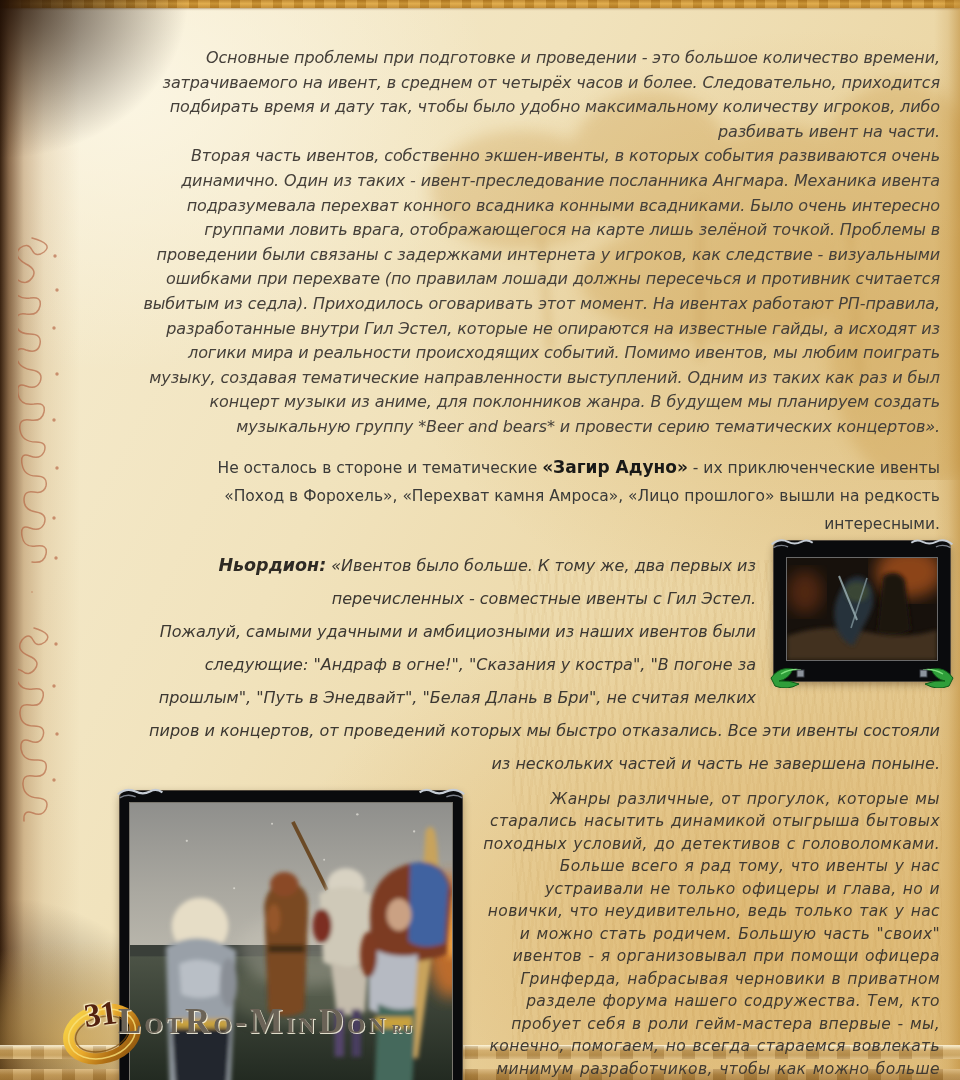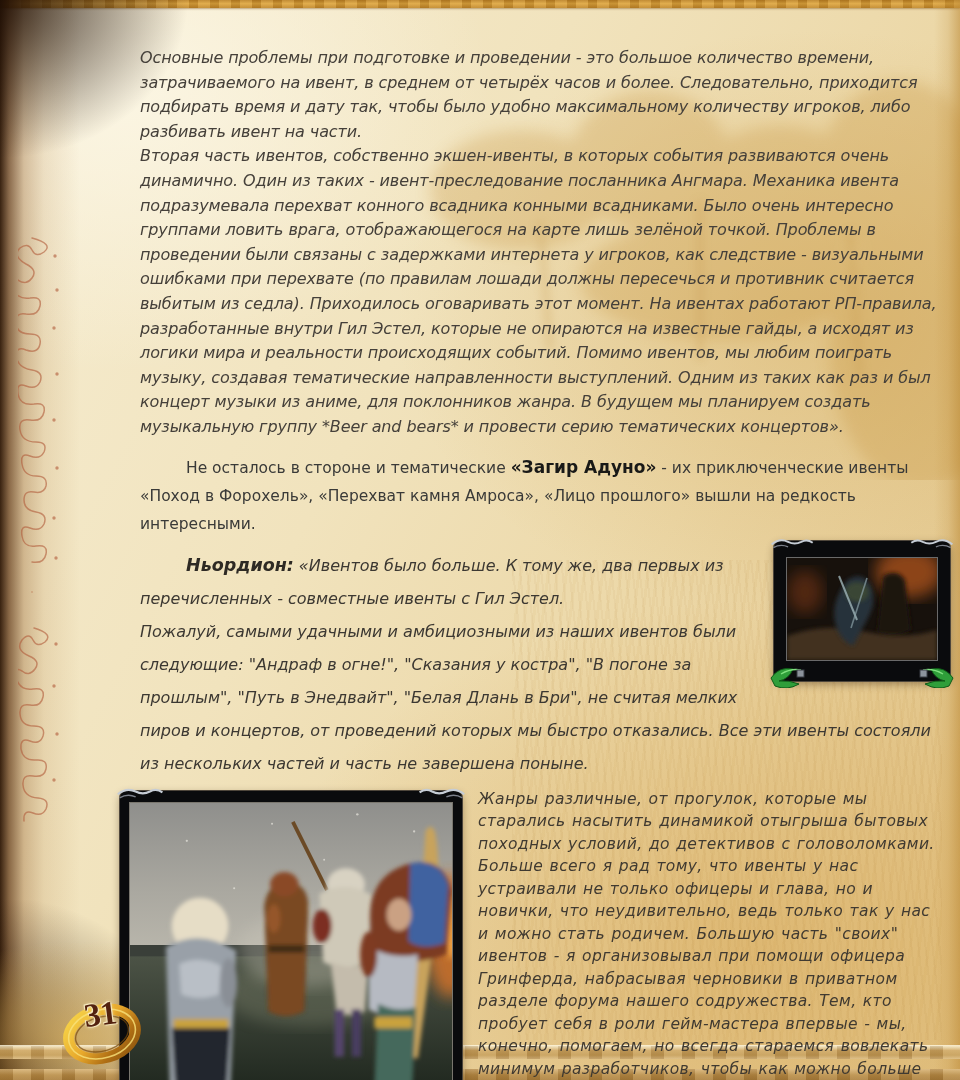--- a/index.html
+++ b/index.html
@@ -41,21 +41,21 @@
     background:repeating-linear-gradient(97deg, rgba(183,131,48,.12) 0 3px, rgba(183,131,48,0) 3px 9px),
                repeating-linear-gradient(84deg, rgba(160,110,40,.10) 0 2px, rgba(160,110,40,0) 2px 7px);}
 
   
   .script-wrap{position:absolute;left:18px;top:232px;width:612px;height:44px;
     transform:rotate(90deg) translateY(-44px);transform-origin:top left;opacity:.62;}
   .script-wrap svg{display:block;}
 
   
   .content{position:absolute;left:140px;top:46px;width:800px;color:#3f3a33;}
-  p{margin:0;hyphens:auto;}
+  p{margin:0;hyphens:auto;text-align:right;}
   .p1{font-style:italic;font-size:16px;line-height:24.6px;letter-spacing:-.1px;color:#45403a;}
   .p2{margin-top:13px;font-size:15.5px;line-height:28px;text-indent:46px;color:#3a3a38;}
   .p2 b{color:#191917;font-size:17px;}
   .sec3{margin-top:11px;}
   .p3{font-style:italic;font-size:16px;line-height:33px;text-indent:46px;color:#3c3832;}
   .p3 .speaker{font-size:17.5px;color:#2e2a24;}
   .sec4{margin-top:8px;margin-left:-20px;width:820px;}
   .p4{font-style:italic;font-size:15.5px;line-height:22.5px;letter-spacing:.4px;word-spacing:1px;color:#403a31;}
   .sec3:after,.sec4:after{content:"";display:block;clear:both;}
 
@@ -302,14 +302,17 @@
       </defs>
       <g transform="rotate(-16 46 40)">
         <ellipse cx="46" cy="40" rx="34" ry="24" fill="none" stroke="url(#gold)" stroke-width="11"></ellipse>
         <ellipse cx="46" cy="40" rx="34" ry="24" fill="none" stroke="#f9e27a" stroke-width="1.6" opacity=".8"></ellipse>
         <ellipse cx="46" cy="40" rx="27" ry="17" fill="none" stroke="#7a4c0c" stroke-width="1.4" opacity=".7"></ellipse>
       </g>
     </svg>
     <span class="num">31</span>
   </div>
 
+  <div class="logo">
+    <span id="logo-text"><span class="lg">L</span><span class="sm">OT</span><span class="lg">R</span><span class="sm">O</span><span class="lg">-</span><span class="lg">M</span><span class="sm">IN</span><span class="lg">D</span><span class="sm">ON</span></span><span class="tld">RU</span>
+  </div>
 
 </div>
 
 </body></html>

